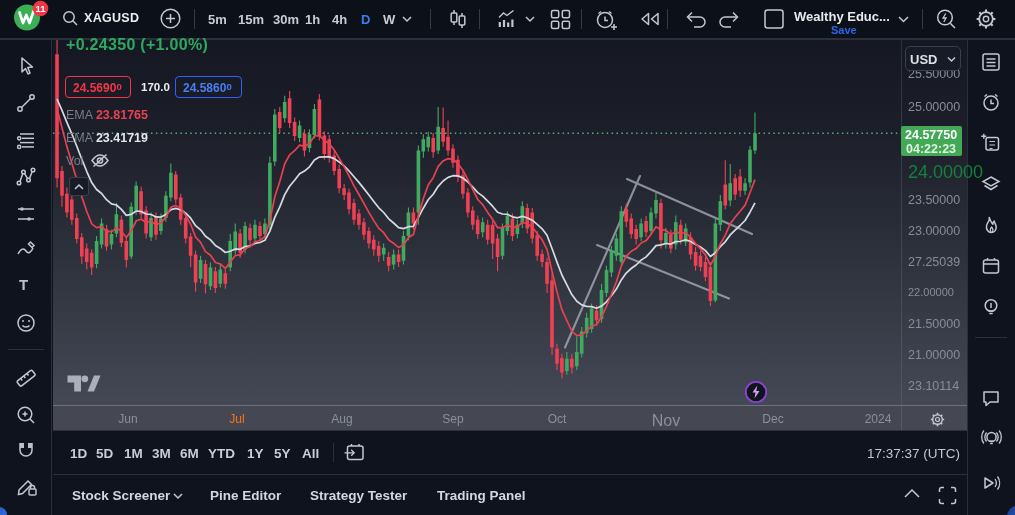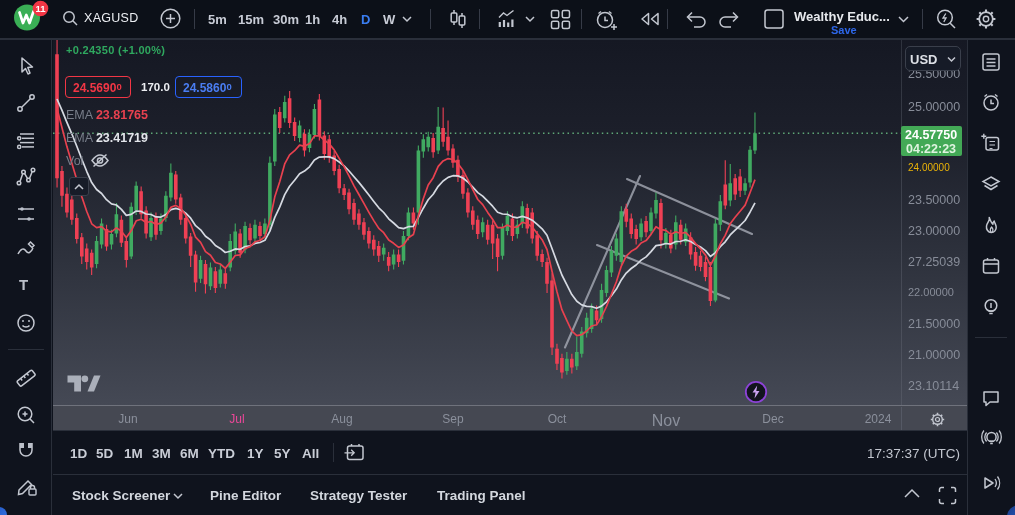--- a/index.html
+++ b/index.html
@@ -14,21 +14,21 @@
 <svg class="abs" style="left:12px;top:0px" width="42" height="34" viewBox="0 0 42 34">
 <circle cx="15" cy="17.5" r="13" fill="#3aaf55"></circle>
 <path d="M7.5 12.5 L11 23 L14.3 15 L17.5 23 L21.5 11.5" stroke="#fff" stroke-width="2.7" fill="none" stroke-linecap="round" stroke-linejoin="round"></path>
 <circle cx="28.5" cy="8.5" r="7.8" fill="#f23645"></circle>
 <text x="28.5" y="11.6" font-family="Liberation Sans" font-size="9.5" font-weight="bold" fill="#fff" text-anchor="middle">11</text>
 </svg>
 <svg style="position:absolute;left:62px;top:10px" width="17" height="17" viewBox="0 0 17 17" fill="none" stroke="#c3c7d0" stroke-width="1.5">
       <circle cx="7" cy="7" r="5.2"></circle>
       <line x1="10.8" y1="10.8" x2="15" y2="15"></line>
     </svg>
-<div class="txt" style="left:84px;top:11px;font-size:12.5px;font-weight:normal;color:#eceef2;letter-spacing:0.3px">XAGUSD</div>
+<div class="txt" style="left:84px;top:11px;font-size:12.5px;font-weight:bold;color:#eceef2;letter-spacing:0.3px">XAGUSD</div>
 <svg style="position:absolute;left:160px;top:8px" width="21" height="21" viewBox="0 0 21 21" fill="none" stroke="#c3c7d0" stroke-width="1.5">
       <circle cx="10.5" cy="10.5" r="9.3"></circle>
       <line x1="10.5" y1="6" x2="10.5" y2="15"></line>
       <line x1="6" y1="10.5" x2="15" y2="10.5"></line>
     </svg>
 <div class="sep-v" style="left:194px;top:9px;height:20px"></div>
 <div class="txt" style="left:208px;top:12px;font-size:13px;font-weight:bold;color:#c8ccd6">5m</div>
 <div class="txt" style="left:238px;top:12px;font-size:13px;font-weight:bold;color:#c8ccd6">15m</div>
 <div class="txt" style="left:273px;top:12px;font-size:13px;font-weight:bold;color:#c8ccd6">30m</div>
 <div class="txt" style="left:305px;top:12px;font-size:13px;font-weight:bold;color:#c8ccd6">1h</div>
@@ -226,37 +226,37 @@
 <path fill="#ef4054" d="M56.5 35.7h1.1V187.6h-1.1ZM61.4 165.9h1.1V206.8h-1.1ZM66.4 187.6h1.1V217.4h-1.1ZM71.3 195.0h1.1V224.8h-1.1ZM76.2 213.6h1.1V243.4h-1.1ZM81.2 232.9h1.1V263.9h-1.1ZM86.2 243.4h1.1V269.4h-1.1ZM91.1 249.6h1.1V275.0h-1.1ZM106.0 224.8h1.1V250.8h-1.1ZM120.8 215.5h1.1V247.1h-1.1ZM125.8 237.2h1.1V267.6h-1.1ZM140.6 186.4h1.1V218.6h-1.1ZM145.6 206.2h1.1V238.4h-1.1ZM155.4 212.4h1.1V239.7h-1.1ZM175.2 170.9h1.1V203.7h-1.1ZM180.2 193.8h1.1V224.8h-1.1ZM185.2 214.3h1.1V243.4h-1.1ZM190.1 232.9h1.1V267.0h-1.1ZM195.0 250.8h1.1V291.8h-1.1ZM204.9 260.1h1.1V293.6h-1.1ZM214.8 267.0h1.1V293.0h-1.1ZM224.8 268.8h1.1V288.7h-1.1ZM239.6 229.1h1.1V257.7h-1.1ZM249.5 223.6h1.1V244.6h-1.1ZM259.4 221.7h1.1V240.3h-1.1ZM279.2 107.0h1.1V133.0h-1.1ZM289.1 90.9h1.1V128.1h-1.1ZM294.1 117.5h1.1V141.1h-1.1ZM303.9 129.3h1.1V156.6h-1.1ZM318.8 94.0h1.1V140.5h-1.1ZM323.8 131.2h1.1V159.7h-1.1ZM328.7 134.9h1.1V162.8h-1.1ZM333.6 151.0h1.1V175.2h-1.1ZM338.6 164.7h1.1V193.2h-1.1ZM343.6 183.9h1.1V200.0h-1.1ZM348.5 188.8h1.1V214.3h-1.1ZM353.4 198.8h1.1V224.8h-1.1ZM358.4 209.3h1.1V229.8h-1.1ZM363.4 218.0h1.1V239.7h-1.1ZM368.3 227.3h1.1V248.4h-1.1ZM373.2 235.3h1.1V255.8h-1.1ZM378.2 240.9h1.1V262.0h-1.1ZM388.1 252.1h1.1V271.3h-1.1ZM398.0 249.6h1.1V267.0h-1.1ZM412.9 207.4h1.1V229.8h-1.1ZM432.6 133.0h1.1V157.8h-1.1ZM442.6 107.6h1.1V146.7h-1.1ZM447.5 120.6h1.1V155.4h-1.1ZM452.4 144.2h1.1V167.8h-1.1ZM457.4 155.4h1.1V182.0h-1.1ZM462.4 170.9h1.1V198.8h-1.1ZM467.3 188.2h1.1V217.4h-1.1ZM472.2 206.2h1.1V229.8h-1.1ZM477.2 215.5h1.1V239.1h-1.1ZM487.1 219.8h1.1V244.6h-1.1ZM492.1 220.5h1.1V258.9h-1.1ZM497.0 234.1h1.1V271.3h-1.1ZM511.9 213.6h1.1V240.9h-1.1ZM526.7 203.7h1.1V233.5h-1.1ZM531.7 208.1h1.1V243.4h-1.1ZM536.6 231.0h1.1V260.8h-1.1ZM541.6 249.6h1.1V267.0h-1.1ZM546.5 257.7h1.1V293.0h-1.1ZM551.5 273.2h1.1V355.0h-1.1ZM556.4 343.8h1.1V369.9h-1.1ZM561.4 353.8h1.1V378.6h-1.1ZM571.3 353.8h1.1V373.6h-1.1ZM596.0 305.4h1.1V325.2h-1.1ZM625.7 203.7h1.1V227.3h-1.1ZM630.7 213.6h1.1V238.4h-1.1ZM635.6 224.8h1.1V244.6h-1.1ZM645.5 216.1h1.1V237.2h-1.1ZM660.4 198.8h1.1V248.4h-1.1ZM670.3 229.8h1.1V253.3h-1.1ZM680.2 219.8h1.1V244.6h-1.1ZM690.1 232.2h1.1V259.5h-1.1ZM695.0 247.1h1.1V270.7h-1.1ZM700.0 250.8h1.1V271.3h-1.1ZM704.9 257.0h1.1V281.2h-1.1ZM709.9 262.0h1.1V306.0h-1.1ZM724.7 160.3h1.1V209.3h-1.1ZM734.6 174.0h1.1V200.0h-1.1ZM739.6 169.0h1.1V196.9h-1.1Z"></path>
 <path fill="#40aa61" d="M96.0 236.0h1.1V268.2h-1.1ZM101.0 218.6h1.1V248.4h-1.1ZM110.9 229.8h1.1V249.6h-1.1ZM115.9 203.1h1.1V237.2h-1.1ZM130.7 202.5h1.1V258.9h-1.1ZM135.6 181.4h1.1V214.9h-1.1ZM150.5 212.4h1.1V240.9h-1.1ZM160.4 213.6h1.1V234.7h-1.1ZM165.3 191.3h1.1V221.7h-1.1ZM170.3 163.4h1.1V201.2h-1.1ZM200.0 255.8h1.1V283.1h-1.1ZM209.9 262.6h1.1V289.9h-1.1ZM219.8 264.5h1.1V287.4h-1.1ZM229.7 234.1h1.1V271.3h-1.1ZM234.7 223.6h1.1V254.6h-1.1ZM244.5 221.7h1.1V253.3h-1.1ZM254.4 219.8h1.1V242.8h-1.1ZM264.3 218.6h1.1V238.4h-1.1ZM269.3 156.6h1.1V231.0h-1.1ZM274.2 108.9h1.1V165.9h-1.1ZM284.2 95.8h1.1V122.5h-1.1ZM299.0 120.6h1.1V142.3h-1.1ZM308.9 129.3h1.1V152.3h-1.1ZM313.9 103.9h1.1V138.6h-1.1ZM383.1 243.4h1.1V260.8h-1.1ZM393.1 249.6h1.1V269.4h-1.1ZM402.9 231.0h1.1V264.5h-1.1ZM407.9 207.4h1.1V240.3h-1.1ZM417.8 145.4h1.1V224.8h-1.1ZM422.8 134.3h1.1V157.8h-1.1ZM427.7 131.8h1.1V151.6h-1.1ZM437.6 107.0h1.1V154.1h-1.1ZM482.1 217.4h1.1V237.2h-1.1ZM501.9 223.6h1.1V259.5h-1.1ZM506.9 211.2h1.1V235.3h-1.1ZM516.8 219.8h1.1V238.4h-1.1ZM521.8 201.2h1.1V227.9h-1.1ZM566.3 351.9h1.1V374.8h-1.1ZM576.2 336.4h1.1V369.9h-1.1ZM581.2 327.1h1.1V357.5h-1.1ZM586.1 312.8h1.1V337.6h-1.1ZM591.1 303.5h1.1V332.7h-1.1ZM601.0 283.7h1.1V322.8h-1.1ZM605.9 265.7h1.1V296.7h-1.1ZM610.9 245.9h1.1V276.9h-1.1ZM615.8 233.5h1.1V260.8h-1.1ZM620.8 206.2h1.1V265.1h-1.1ZM640.6 218.6h1.1V240.9h-1.1ZM650.5 207.4h1.1V234.7h-1.1ZM655.4 192.6h1.1V218.6h-1.1ZM665.3 227.9h1.1V248.4h-1.1ZM675.2 215.5h1.1V249.6h-1.1ZM685.1 223.6h1.1V245.9h-1.1ZM714.8 218.6h1.1V302.3h-1.1ZM719.8 195.0h1.1V231.0h-1.1ZM729.7 164.0h1.1V206.2h-1.1ZM744.5 178.3h1.1V195.0h-1.1ZM749.5 146.1h1.1V187.6h-1.1ZM754.4 112.6h1.1V154.1h-1.1Z"></path>
 <path fill="#ef4054" d="M55.2 54.3h3.6V178.3h-3.6ZM60.2 170.9h3.6V195.7h-3.6ZM65.1 193.8h3.6V212.4h-3.6ZM70.0 199.4h3.6V219.8h-3.6ZM75.0 218.0h3.6V239.1h-3.6ZM80.0 237.2h3.6V256.4h-3.6ZM84.9 248.4h3.6V262.0h-3.6ZM89.9 252.7h3.6V267.6h-3.6ZM104.7 229.1h3.6V246.5h-3.6ZM119.6 219.8h3.6V242.8h-3.6ZM124.5 240.9h3.6V260.1h-3.6ZM139.3 191.3h3.6V214.3h-3.6ZM144.3 210.5h3.6V233.5h-3.6ZM154.2 216.1h3.6V234.7h-3.6ZM174.0 174.6h3.6V199.4h-3.6ZM178.9 197.5h3.6V219.8h-3.6ZM183.9 218.0h3.6V238.4h-3.6ZM188.8 236.6h3.6V255.8h-3.6ZM193.8 254.6h3.6V282.5h-3.6ZM203.7 263.9h3.6V284.3h-3.6ZM213.6 271.3h3.6V288.0h-3.6ZM223.5 273.2h3.6V283.7h-3.6ZM238.3 233.5h3.6V252.7h-3.6ZM248.2 227.9h3.6V240.3h-3.6ZM258.2 226.0h3.6V236.0h-3.6ZM277.9 112.0h3.6V128.1h-3.6ZM287.8 98.3h3.6V123.1h-3.6ZM292.8 121.9h3.6V136.1h-3.6ZM302.7 133.7h3.6V150.4h-3.6ZM317.6 99.6h3.6V136.1h-3.6ZM322.5 135.5h3.6V154.1h-3.6ZM327.4 139.2h3.6V157.8h-3.6ZM332.4 155.4h3.6V170.9h-3.6ZM337.4 169.0h3.6V188.2h-3.6ZM342.3 188.2h3.6V195.0h-3.6ZM347.2 192.6h3.6V209.3h-3.6ZM352.2 203.1h3.6V219.8h-3.6ZM357.1 213.6h3.6V224.8h-3.6ZM362.1 222.3h3.6V234.7h-3.6ZM367.1 231.0h3.6V243.4h-3.6ZM372.0 239.7h3.6V249.6h-3.6ZM376.9 245.9h3.6V255.8h-3.6ZM386.9 257.0h3.6V265.7h-3.6ZM396.8 254.6h3.6V262.0h-3.6ZM411.6 212.4h3.6V223.6h-3.6ZM431.4 138.0h3.6V152.3h-3.6ZM441.3 128.1h3.6V141.7h-3.6ZM446.2 136.8h3.6V150.4h-3.6ZM451.2 148.5h3.6V162.8h-3.6ZM456.1 159.7h3.6V177.1h-3.6ZM461.1 175.2h3.6V193.8h-3.6ZM466.1 192.6h3.6V212.4h-3.6ZM471.0 210.5h3.6V224.8h-3.6ZM475.9 219.8h3.6V234.1h-3.6ZM485.9 224.8h3.6V239.7h-3.6ZM490.8 224.8h3.6V243.4h-3.6ZM495.8 238.4h3.6V257.0h-3.6ZM510.6 218.6h3.6V236.0h-3.6ZM525.5 208.1h3.6V228.5h-3.6ZM530.4 212.4h3.6V238.4h-3.6ZM535.4 235.3h3.6V255.8h-3.6ZM540.3 253.9h3.6V262.0h-3.6ZM545.2 262.0h3.6V283.7h-3.6ZM550.2 280.6h3.6V347.6h-3.6ZM555.2 348.8h3.6V363.7h-3.6ZM560.1 358.1h3.6V372.4h-3.6ZM570.0 358.7h3.6V367.4h-3.6ZM594.8 310.4h3.6V320.3h-3.6ZM624.5 208.7h3.6V221.7h-3.6ZM629.4 218.6h3.6V234.1h-3.6ZM634.4 229.1h3.6V239.1h-3.6ZM644.3 221.1h3.6V232.2h-3.6ZM659.1 203.1h3.6V240.3h-3.6ZM669.0 234.7h3.6V248.4h-3.6ZM678.9 224.8h3.6V239.7h-3.6ZM688.8 237.2h3.6V254.6h-3.6ZM693.8 252.1h3.6V265.7h-3.6ZM698.7 255.8h3.6V267.0h-3.6ZM703.7 262.0h3.6V276.9h-3.6ZM708.6 267.0h3.6V301.1h-3.6ZM723.5 184.5h3.6V205.6h-3.6ZM733.4 178.3h3.6V194.4h-3.6ZM738.3 176.4h3.6V190.7h-3.6Z"></path>
 <path fill="#40aa61" d="M94.8 240.9h3.6V263.9h-3.6ZM99.8 223.6h3.6V244.6h-3.6ZM109.7 234.1h3.6V244.6h-3.6ZM114.6 214.3h3.6V233.5h-3.6ZM129.4 206.8h3.6V256.4h-3.6ZM134.4 185.7h3.6V210.5h-3.6ZM149.2 218.0h3.6V237.2h-3.6ZM159.1 218.6h3.6V231.0h-3.6ZM164.1 195.7h3.6V218.0h-3.6ZM169.1 172.7h3.6V197.5h-3.6ZM198.8 260.1h3.6V278.7h-3.6ZM208.7 267.6h3.6V286.2h-3.6ZM218.5 269.4h3.6V283.7h-3.6ZM228.4 240.9h3.6V267.6h-3.6ZM233.4 231.6h3.6V250.8h-3.6ZM243.3 226.0h3.6V249.6h-3.6ZM253.2 224.8h3.6V238.4h-3.6ZM263.1 223.6h3.6V234.1h-3.6ZM268.1 162.8h3.6V224.8h-3.6ZM273.0 114.4h3.6V161.6h-3.6ZM282.9 102.0h3.6V118.2h-3.6ZM297.8 125.6h3.6V138.0h-3.6ZM307.7 134.3h3.6V147.9h-3.6ZM312.6 108.9h3.6V134.9h-3.6ZM381.9 247.7h3.6V254.6h-3.6ZM391.8 254.6h3.6V264.5h-3.6ZM401.7 236.0h3.6V260.8h-3.6ZM406.6 212.4h3.6V236.0h-3.6ZM416.6 150.4h3.6V212.4h-3.6ZM421.5 139.2h3.6V151.6h-3.6ZM426.4 136.8h3.6V147.3h-3.6ZM436.4 126.8h3.6V150.4h-3.6ZM480.9 222.3h3.6V232.2h-3.6ZM500.7 227.9h3.6V255.8h-3.6ZM505.6 216.1h3.6V231.0h-3.6ZM515.6 224.8h3.6V234.1h-3.6ZM520.5 206.2h3.6V223.6h-3.6ZM565.1 358.7h3.6V371.1h-3.6ZM575.0 351.9h3.6V366.2h-3.6ZM579.9 331.4h3.6V353.8h-3.6ZM584.9 317.8h3.6V333.3h-3.6ZM589.8 308.5h3.6V329.0h-3.6ZM599.7 289.9h3.6V319.0h-3.6ZM604.7 270.1h3.6V293.0h-3.6ZM609.6 250.8h3.6V272.5h-3.6ZM614.6 238.4h3.6V255.8h-3.6ZM619.5 211.2h3.6V262.0h-3.6ZM639.3 223.6h3.6V237.2h-3.6ZM649.2 212.4h3.6V231.0h-3.6ZM654.2 200.0h3.6V213.6h-3.6ZM664.1 232.9h3.6V243.4h-3.6ZM674.0 222.3h3.6V244.6h-3.6ZM683.9 228.5h3.6V242.2h-3.6ZM713.6 223.6h3.6V300.4h-3.6ZM718.5 201.2h3.6V224.8h-3.6ZM728.4 183.3h3.6V200.6h-3.6ZM743.3 183.3h3.6V190.7h-3.6ZM748.2 149.8h3.6V182.6h-3.6ZM753.2 133.2h3.6V150.4h-3.6Z"></path>
 <polyline points="57.0,99.0 62.0,110.4 66.9,122.4 71.8,133.8 76.8,146.2 81.8,159.2 86.7,171.3 91.7,182.6 96.6,189.5 101.6,193.5 106.5,199.7 111.5,203.8 116.4,205.0 121.4,209.4 126.3,215.4 131.2,214.4 136.2,211.0 141.2,211.4 146.1,214.0 151.1,214.5 156.0,216.9 160.9,217.1 165.9,214.5 170.9,209.6 175.8,208.4 180.8,209.8 185.7,213.1 190.7,218.2 195.6,225.7 200.6,229.8 205.5,236.2 210.5,239.9 215.4,245.5 220.3,248.4 225.3,252.5 230.2,251.2 235.2,248.9 240.2,249.3 245.1,246.6 250.1,245.8 255.0,243.4 260.0,242.5 264.9,240.3 269.9,231.1 274.8,217.4 279.8,206.9 284.7,194.6 289.6,186.2 294.6,180.3 299.6,173.8 304.5,171.1 309.5,166.8 314.4,159.9 319.4,157.1 324.3,156.8 329.2,156.9 334.2,158.6 339.2,162.0 344.1,165.9 349.1,171.0 354.0,176.8 358.9,182.4 363.9,188.6 368.9,195.0 373.8,201.4 378.8,207.8 383.7,212.5 388.7,218.8 393.6,223.0 398.6,227.6 403.5,228.6 408.4,226.7 413.4,226.3 418.4,217.4 423.3,208.2 428.2,199.8 433.2,194.2 438.2,186.3 443.1,181.0 448.1,177.4 453.0,175.7 457.9,175.9 462.9,178.0 467.9,182.0 472.8,187.1 477.8,192.6 482.7,196.1 487.7,201.2 492.6,206.2 497.6,212.2 502.5,214.0 507.4,214.3 512.4,216.8 517.4,217.8 522.3,216.4 527.2,217.8 532.2,220.2 537.2,224.4 542.1,228.8 547.0,235.3 552.0,248.5 557.0,262.1 561.9,275.0 566.9,284.9 571.8,294.6 576.8,301.3 581.7,304.9 586.6,306.4 591.6,306.6 596.6,308.2 601.5,306.1 606.5,301.8 611.4,295.8 616.4,289.1 621.3,279.9 626.2,273.1 631.2,268.5 636.1,265.0 641.1,260.1 646.1,256.9 651.0,251.6 656.0,245.6 660.9,244.9 665.9,243.5 670.8,244.1 675.8,241.5 680.7,241.3 685.6,239.8 690.6,241.5 695.6,244.4 700.5,247.0 705.5,250.6 710.4,256.5 715.4,252.6 720.3,246.6 725.2,241.8 730.2,234.9 735.1,230.1 740.1,225.5 745.1,220.5 750.0,212.2 755.0,202.9" fill="none" stroke="#d6dae2" stroke-width="1.7" stroke-linejoin="round"></polyline>
 <polyline points="57.0,108.4 62.0,127.8 66.9,146.6 71.8,162.9 76.8,179.8 81.8,196.8 86.7,211.3 91.7,223.8 96.6,227.6 101.6,226.7 106.5,231.1 111.5,231.8 116.4,227.9 121.4,231.2 126.3,237.6 131.2,230.8 136.2,220.8 141.2,219.3 146.1,222.5 151.1,221.5 156.0,224.4 160.9,223.1 165.9,217.0 170.9,207.2 175.8,205.4 180.8,208.6 185.7,215.3 190.7,224.3 195.6,237.2 200.6,242.3 205.5,251.6 210.5,255.2 215.4,262.5 220.3,264.0 225.3,268.4 230.2,262.3 235.2,255.5 240.2,254.9 245.1,248.5 250.1,246.6 255.0,241.8 260.0,240.5 264.9,236.7 269.9,220.3 274.8,196.8 279.8,181.5 284.7,163.9 289.6,154.8 294.6,150.7 299.6,145.1 304.5,146.3 309.5,143.6 314.4,135.9 319.4,135.9 324.3,140.0 329.2,143.9 334.2,149.9 339.2,158.4 344.1,166.6 349.1,176.1 354.0,185.8 358.9,194.5 363.9,203.4 368.9,212.3 373.8,220.6 378.8,228.4 383.7,232.7 388.7,240.0 393.6,243.3 398.6,247.4 403.5,244.9 408.4,237.7 413.4,234.5 418.4,215.8 423.3,198.8 428.2,185.0 433.2,177.7 438.2,166.4 443.1,160.9 448.1,158.6 453.0,159.5 457.9,163.4 462.9,170.2 467.9,179.6 472.8,189.6 477.8,199.5 482.7,204.6 487.7,212.4 492.6,219.3 497.6,227.7 502.5,227.7 507.4,225.1 512.4,227.5 517.4,226.9 522.3,222.3 527.2,223.7 532.2,227.0 537.2,233.4 542.1,239.7 547.0,249.5 552.0,271.3 557.0,291.8 561.9,309.7 566.9,320.6 571.8,331.0 576.8,335.7 581.7,334.7 586.6,331.0 591.6,326.0 596.6,324.7 601.5,317.0 606.5,306.5 611.4,294.2 616.4,281.8 621.3,266.1 626.2,256.2 631.2,251.3 636.1,248.6 641.1,243.0 646.1,240.6 651.0,234.4 656.0,226.7 660.9,229.7 665.9,230.4 670.8,234.4 675.8,231.7 680.7,233.5 685.6,232.4 690.6,237.3 695.6,243.6 700.5,248.8 705.5,255.1 710.4,265.3 715.4,256.0 720.3,243.8 725.2,235.3 730.2,223.8 735.1,217.2 740.1,211.3 745.1,205.1 750.0,192.8 755.0,179.6" fill="none" stroke="#e8414f" stroke-width="1.7" stroke-linejoin="round"></polyline>
 </svg>
 <div class="abs" style="left:901px;top:40px;width:1px;height:390px;background:linear-gradient(180deg,#2e323d,#555965)"></div>
 <div class="txt" style="left:908px;top:67px;font-size:12.5px;color:#878c98">25.50000</div>
 <div class="txt" style="left:908px;top:100px;font-size:12.5px;color:#878c98">25.00000</div>
-<div class="txt" style="left:908px;top:162px;font-size:10px;color:#eab308">24.00000</div>
+<div class="txt" style="left:908px;top:162px;font-size:18px;color:#15803d">24.00000</div>
 <div class="txt" style="left:908px;top:193px;font-size:12.5px;color:#878c98">23.50000</div>
 <div class="txt" style="left:908px;top:224px;font-size:12.5px;color:#878c98">23.00000</div>
 <div class="txt" style="left:908px;top:255px;font-size:12.5px;color:#878c98">27.25039</div>
 <div class="txt" style="left:908px;top:286px;font-size:11px;color:#878c98">22.00000</div>
 <div class="txt" style="left:908px;top:317px;font-size:12.5px;color:#878c98">21.50000</div>
 <div class="txt" style="left:908px;top:348px;font-size:12.5px;color:#878c98">21.00000</div>
 <div class="txt" style="left:908px;top:379px;font-size:12.5px;color:#878c98">23.10114</div>
 <div class="abs" style="left:905px;top:46px;width:56px;height:25px;border:1px solid #3a3f4b;border-radius:5px;background:#161b27"></div>
 <div class="txt" style="left:910px;top:52px;font-size:13px;font-weight:bold;color:#dde0e6">USD</div>
 <svg style="position:absolute;left:946px;top:56px" width="11" height="7" viewBox="0 0 11 7" fill="none" stroke="#c3c7d0" stroke-width="1.5">
       <path d="M2 1.5 L5.5 5 L9 1.5"></path>
     </svg>
 <div class="abs" style="left:901px;top:126px;width:61px;height:30px;background:#43a956;border-radius:2px"></div>
 <div class="txt" style="left:905px;top:128px;font-size:12.5px;font-weight:bold;color:#fff">24.57750</div>
 <div class="txt" style="left:906px;top:142px;font-size:12.5px;font-weight:bold;color:#dff4e0">04:22:23</div>
-<div class="txt" style="left:66px;top:44px;font-size:11px;font-weight:bold;color:#2fa85f;letter-spacing:0.3px">+0.24350 (+1.00%)</div>
+<div class="txt" style="left:66px;top:36px;font-size:16px;font-weight:bold;color:#2fa85f;letter-spacing:0.3px">+0.24350 (+1.00%)</div>
 <div class="abs" style="left:65px;top:76px;width:66px;height:22px;border:1.6px solid #f23645;border-radius:4px"></div>
 <div class="txt" style="left:73px;top:81px;font-size:12px;font-weight:bold;color:#f23645">24.5690<span style="font-size:9.5px;vertical-align:2px">0</span></div>
 <div class="txt" style="left:141px;top:81px;font-size:11.5px;font-weight:bold;color:#eceef2">170.0</div>
 <div class="abs" style="left:175px;top:76px;width:67px;height:22px;border:1.6px solid #2962ff;border-radius:4px"></div>
 <div class="txt" style="left:183px;top:81px;font-size:12px;font-weight:bold;color:#4a7df2">24.5860<span style="font-size:9.5px;vertical-align:2px">0</span></div>
 <div class="txt" style="left:66px;top:108px;font-size:12.5px;color:#787e8a">EMA <span style="color:#e8414f;font-weight:bold">23.81765</span></div>
 <div class="txt" style="left:66px;top:131px;font-size:12.5px;color:#787e8a">EMA <span style="color:#e3e6eb;font-weight:bold">23.41719</span></div>
 <div class="txt" style="left:66px;top:154px;font-size:12.5px;color:#787e8a">Vol</div>
 <svg style="position:absolute;left:90px;top:152px" width="20" height="17" viewBox="0 0 20 17" fill="none" stroke="#c3c7d0" stroke-width="1.5">
       <path d="M2 8.5 C5 4.5 8 3 10 3 C12 3 15 4.5 18 8.5 C15 12.5 12 14 10 14 C8 14 5 12.5 2 8.5 Z"></path>
@@ -273,21 +273,21 @@
 <circle cx="18.8" cy="5.8" r="3.4"></circle>
 <path d="M21.5 18.5 L28 2.5 H34.5 L28 18.5 Z"></path>
 </g>
 </svg>
 <svg class="abs" style="left:744px;top:380px" width="24" height="24" viewBox="0 0 24 24">
 <circle cx="12" cy="12" r="10.2" fill="#12141d" stroke="#8d43d8" stroke-width="1.8"></circle>
 <path d="M13.2 5.5 L8.5 12.5 H11.5 L10.5 18.5 L15.5 11 H12.3 Z" fill="#c9a2ef"></path>
 </svg>
 <div class="abs" style="left:53px;top:405px;width:914px;height:25px;background:#454852;border-top:1.5px solid #6f727c"></div>
 <div class="txt" style="left:128px;top:412px;transform:translateX(-50%);font-size:12px;color:#8b909c">Jun</div>
-<div class="txt" style="left:237px;top:412px;transform:translateX(-50%);font-size:12px;color:#ec4899">Jul</div>
+<div class="txt" style="left:237px;top:412px;transform:translateX(-50%);font-size:12px;color:#f97316">Jul</div>
 <div class="txt" style="left:342px;top:412px;transform:translateX(-50%);font-size:12px;color:#8b909c">Aug</div>
 <div class="txt" style="left:453px;top:412px;transform:translateX(-50%);font-size:12px;color:#8b909c">Sep</div>
 <div class="txt" style="left:557px;top:412px;transform:translateX(-50%);font-size:12px;color:#8b909c">Oct</div>
 <div class="txt" style="left:666px;top:412px;transform:translateX(-50%);font-size:16px;color:#8b909c">Nov</div>
 <div class="txt" style="left:773px;top:412px;transform:translateX(-50%);font-size:12px;color:#8b909c">Dec</div>
 <div class="txt" style="left:878px;top:412px;transform:translateX(-50%);font-size:12px;color:#8b909c">2024</div>
 <div class="abs" style="left:901px;top:407px;width:1px;height:23px;background:#555965"></div>
 <svg style="position:absolute;left:929px;top:411px" width="17" height="17" viewBox="0 0 17 17" fill="none" stroke="#c3c7d0" stroke-width="1.5">
       <circle cx="8.5" cy="8.5" r="2" stroke-width="1.2"></circle>
       <circle cx="8.5" cy="8.5" r="4.8" stroke-width="1.4"></circle>

